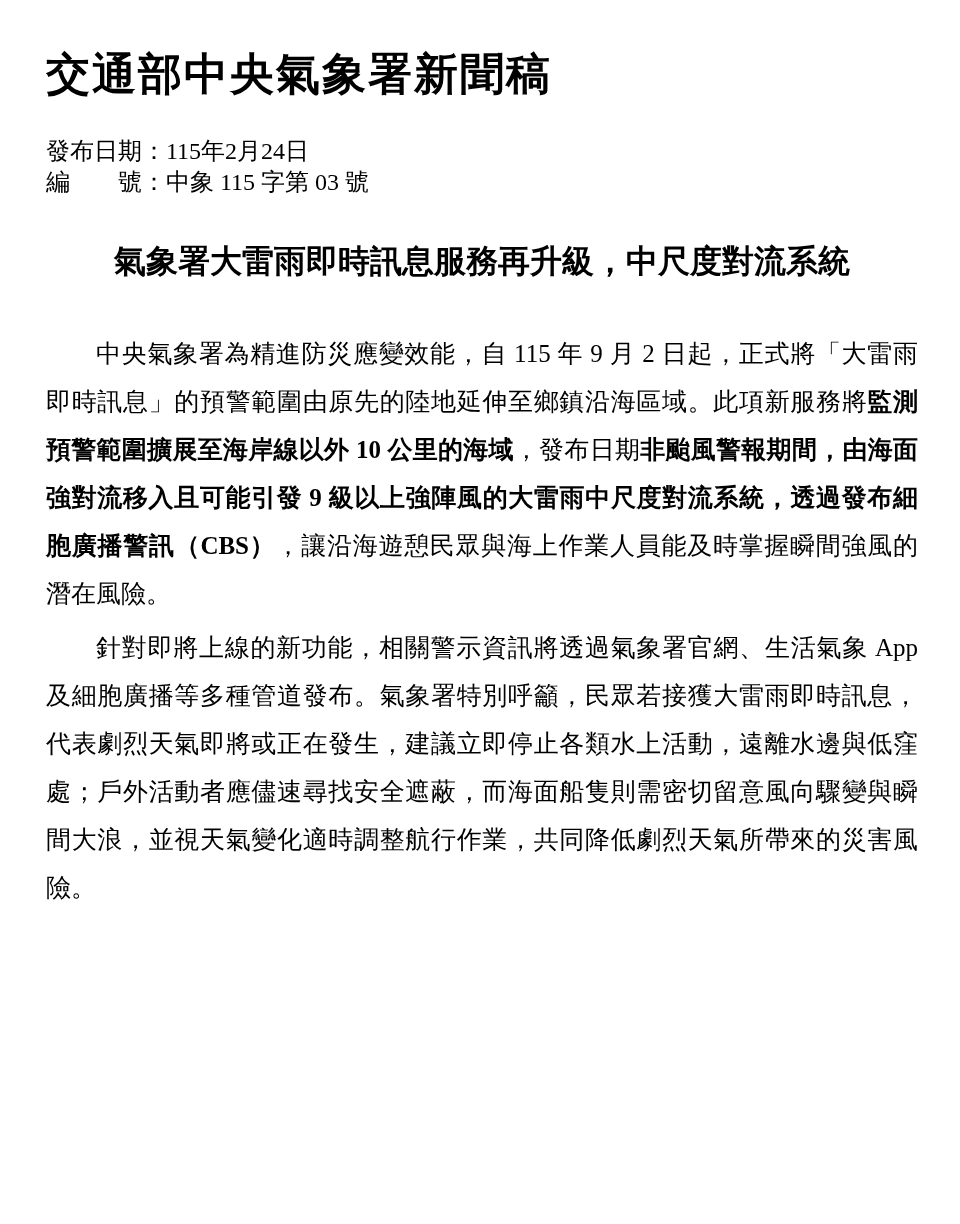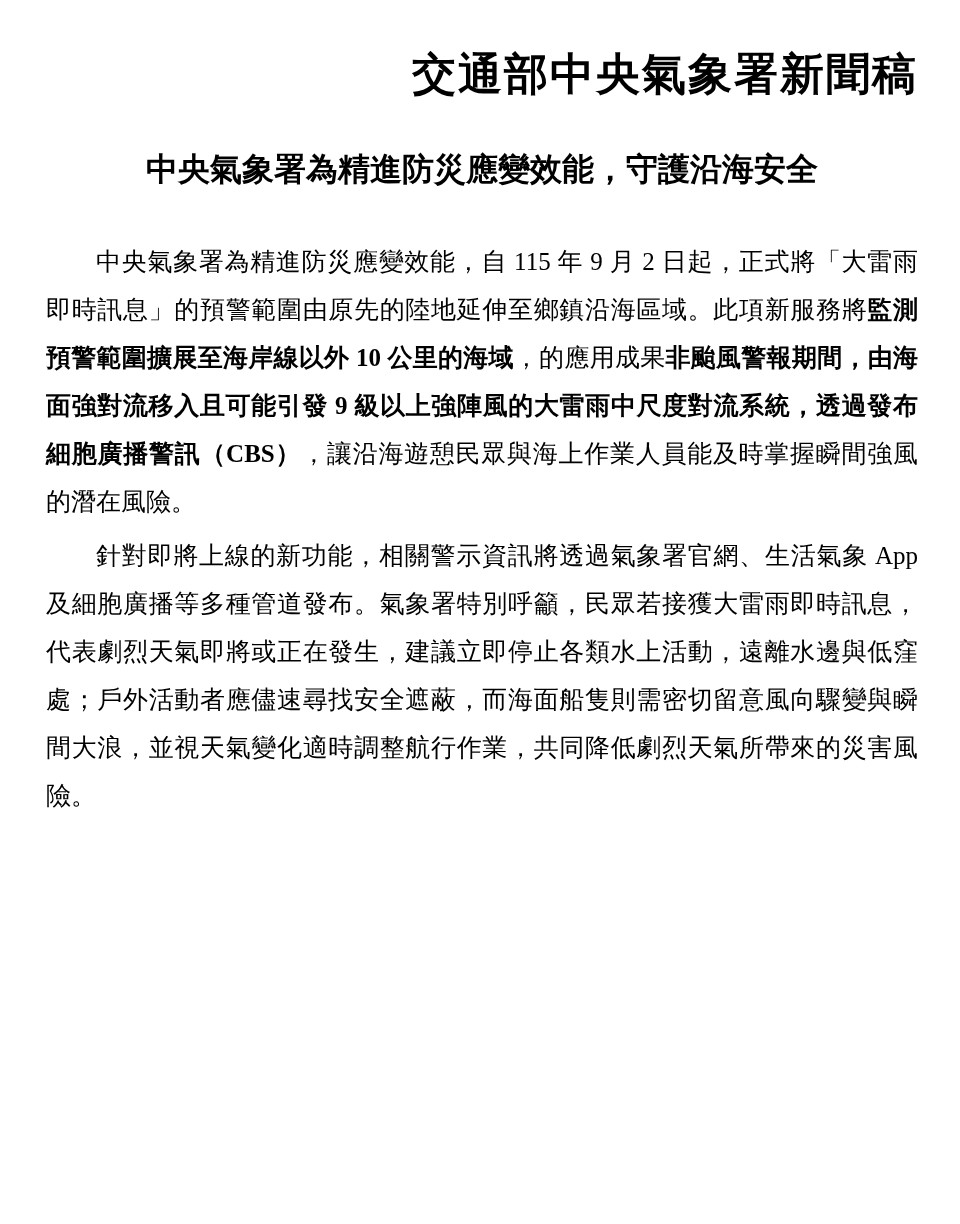--- a/index.html
+++ b/index.html
@@ -16,21 +16,21 @@
   }
   .page {
     box-sizing: border-box;
     width: 960px;
     height: 1224px;
     padding: 28px 42px 0 46px;
     background: #ffffff;
   }
   .doc-title {
     margin: 16px 0 0 0;
-    text-align: right;
+    text-align: left;
     font-size: 44px;
     line-height: 62px;
     font-weight: bold;
     letter-spacing: 2px;
   }
   .meta {
     margin-top: 30px;
     font-size: 24px;
     line-height: 31px;
   }
@@ -58,21 +58,25 @@
     font-weight: bold;
   }
 </style>
 </head>
 <body>
 
 <div class="page">
 
   <h1 class="doc-title">交通部中央氣象署新聞稿</h1>
 
+  <div class="meta">
+    <div class="meta-line">發布日期：115年2月24日</div>
+    <div class="meta-line">編　　號：中象 115 字第 03 號</div>
+  </div>
 
-  <h2 class="headline">中央氣象署為精進防災應變效能，守護沿海安全</h2>
+  <h2 class="headline">氣象署大雷雨即時訊息服務再升級，中尺度對流系統</h2>
 
   <div class="article-body" id="article-body">
-      <p class="para"><span class="seg">中央氣象署為精進防災應變效能，自 115 年 9 月 2 日起，正式將「大雷雨即時訊息」的預警範圍由原先的陸地延伸至鄉鎮沿海區域。此項新服務將</span><span class="seg bold">監測預警範圍擴展至海岸線以外 10 公里的海域</span><span class="seg">，的應用成果</span><span class="seg bold">非颱風警報期間，由海面強對流移入且可能引發 9 級以上強陣風的大雷雨中尺度對流系統，透過發布細胞廣播警訊（CBS）</span><span class="seg">，讓沿海遊憩民眾與海上作業人員能及時掌握瞬間強風的潛在風險。</span></p>
+      <p class="para"><span class="seg">中央氣象署為精進防災應變效能，自 115 年 9 月 2 日起，正式將「大雷雨即時訊息」的預警範圍由原先的陸地延伸至鄉鎮沿海區域。此項新服務將</span><span class="seg bold">監測預警範圍擴展至海岸線以外 10 公里的海域</span><span class="seg">，發布日期</span><span class="seg bold">非颱風警報期間，由海面強對流移入且可能引發 9 級以上強陣風的大雷雨中尺度對流系統，透過發布細胞廣播警訊（CBS）</span><span class="seg">，讓沿海遊憩民眾與海上作業人員能及時掌握瞬間強風的潛在風險。</span></p>
       <p class="para"><span class="seg">針對即將上線的新功能，相關警示資訊將透過氣象署官網、生活氣象 App 及細胞廣播等多種管道發布。氣象署特別呼籲，民眾若接獲大雷雨即時訊息，代表劇烈天氣即將或正在發生，建議立即停止各類水上活動，遠離水邊與低窪處；戶外活動者應儘速尋找安全遮蔽，而海面船隻則需密切留意風向驟變與瞬間大浪，並視天氣變化適時調整航行作業，共同降低劇烈天氣所帶來的災害風險。</span></p>
     </div>
 
 </div>
 
 </body></html>

